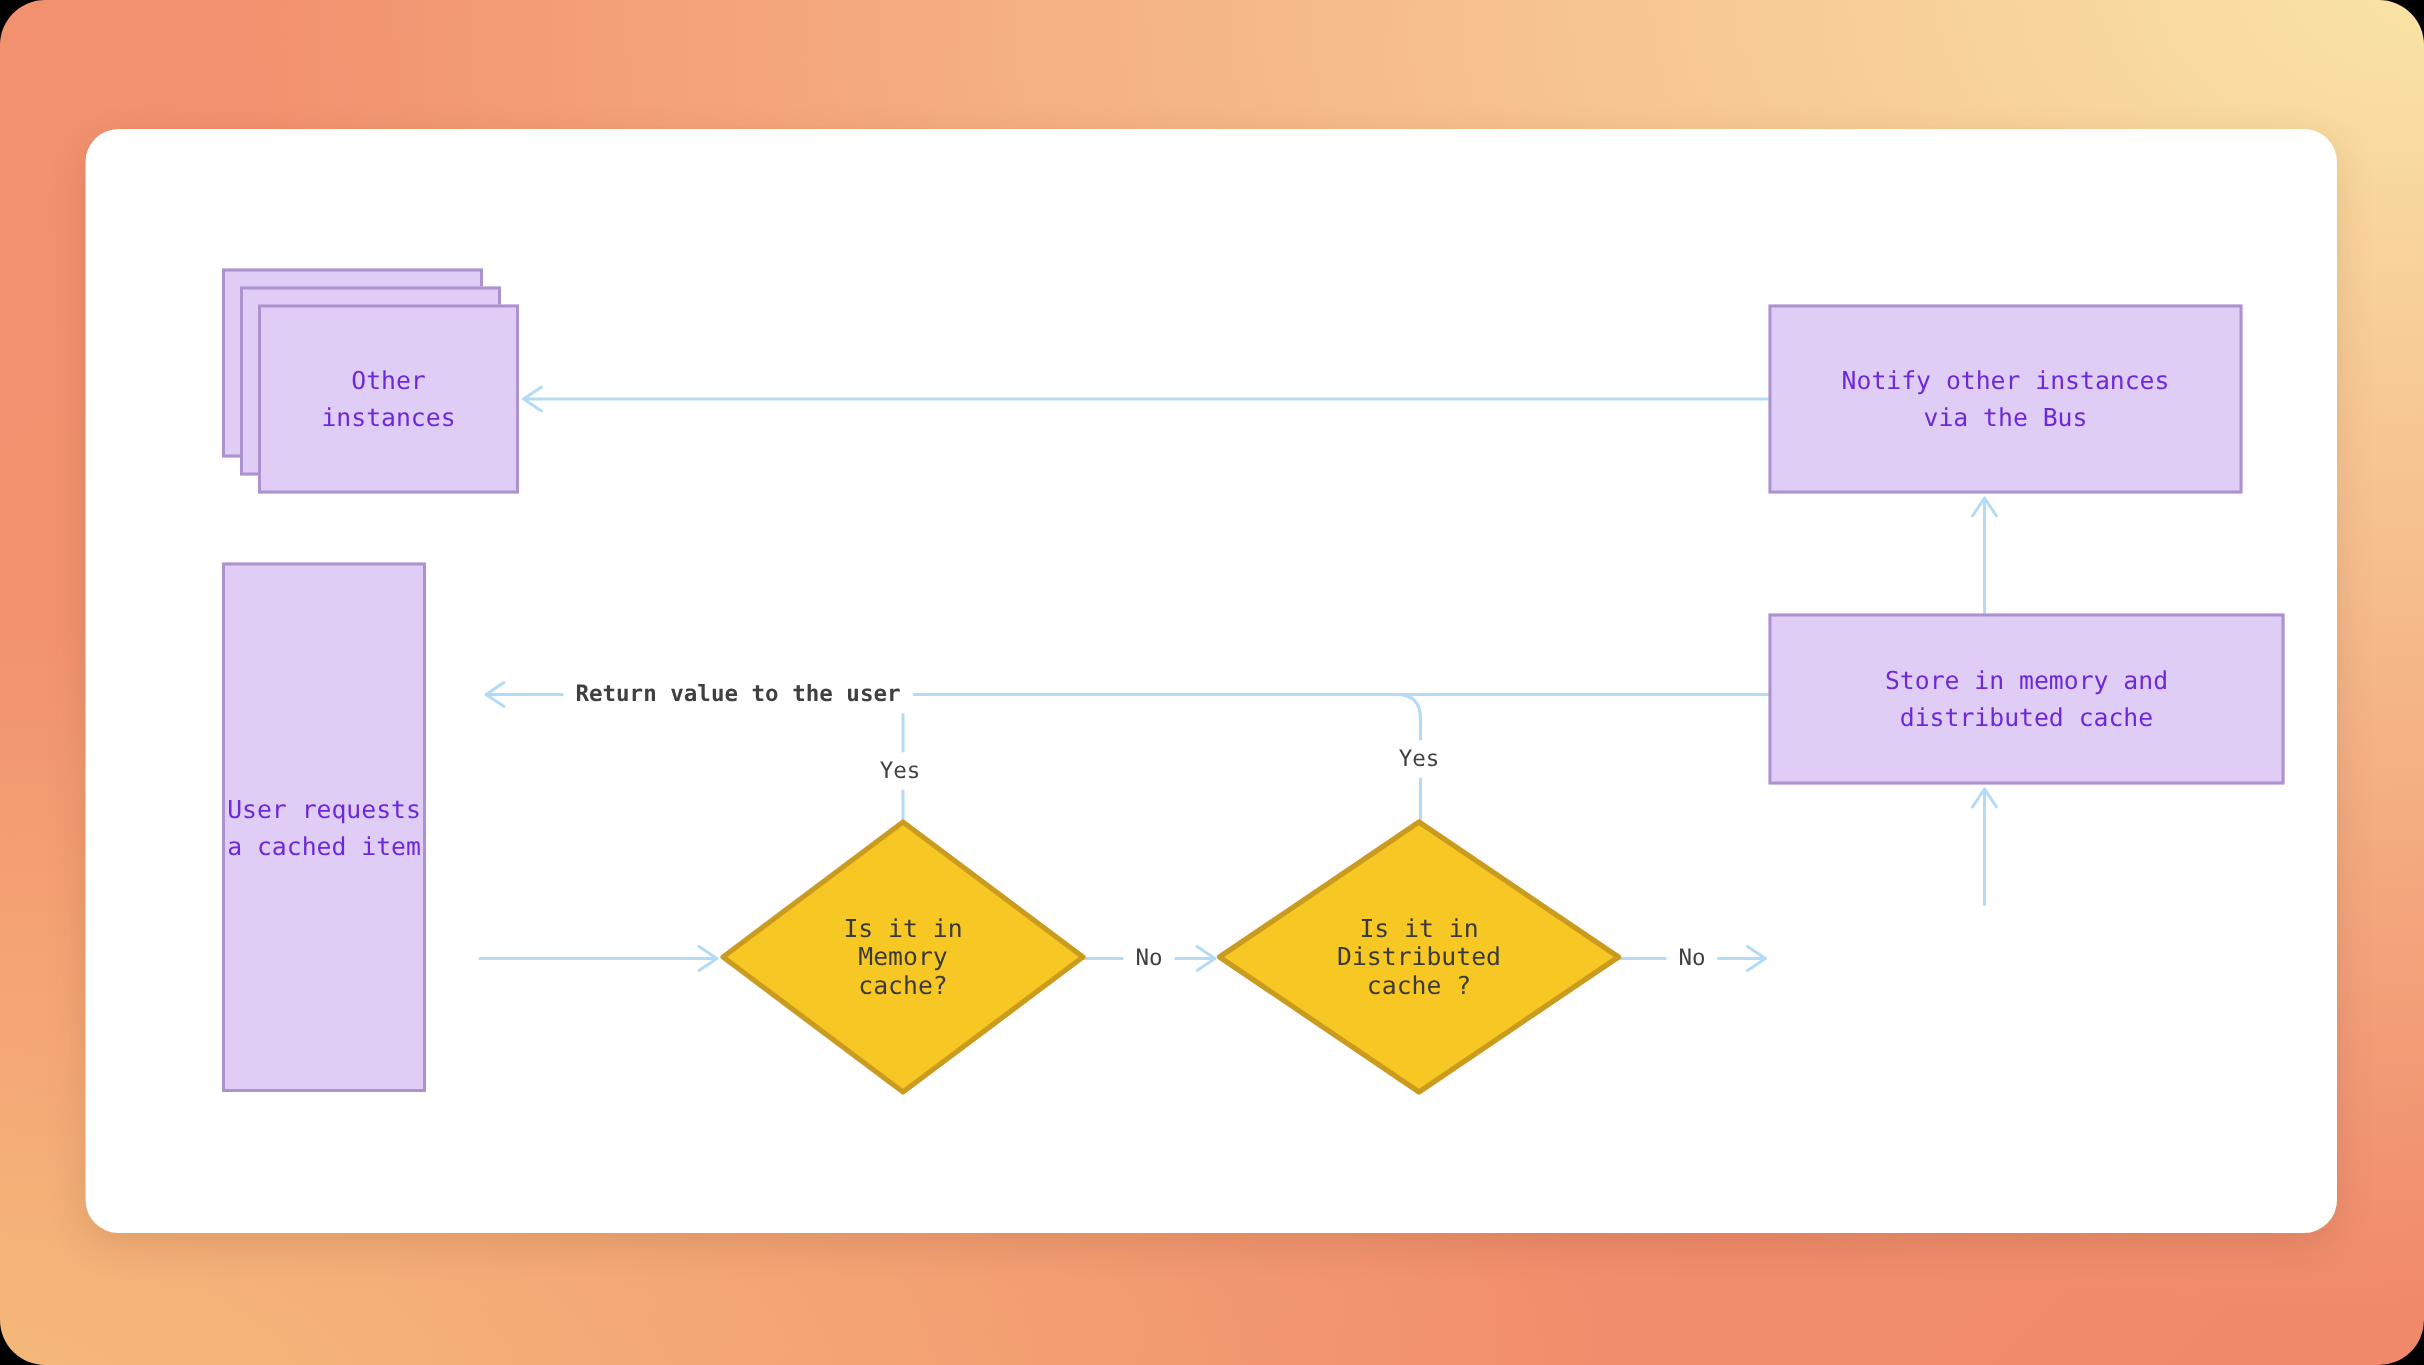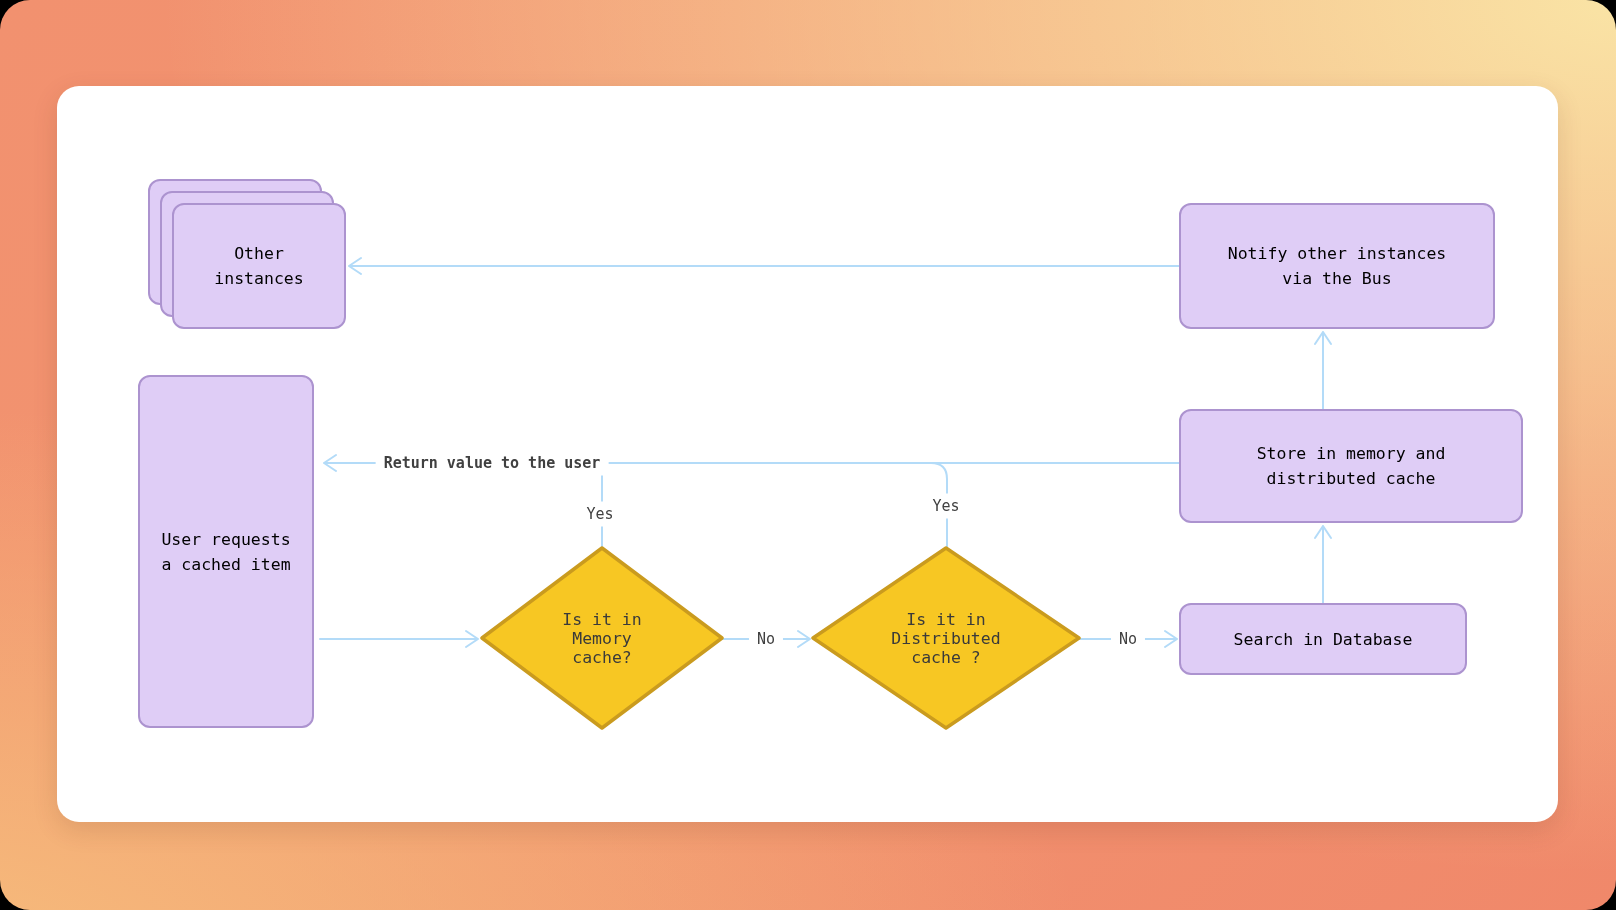--- a/index.html
+++ b/index.html
@@ -20,23 +20,23 @@
   .card {
     position: absolute; left: 57px; top: 86px; width: 1501px; height: 736px;
     background: #FFFFFF; border-radius: 22px;
     box-shadow: 0 8px 26px rgba(90, 40, 20, 0.14);
   }
 
   svg.connectors { position: absolute; left: 0; top: 0; width: 1616px; height: 910px; }
 
   .node {
     position: absolute; box-sizing: border-box;
-    background: #DFCDF6; border: 2px solid #AC93CF; border-radius: 12px;
+    background: #DFCDF6; border: 2px solid #AC93CF; border-radius: 0;
     display: flex; align-items: center; justify-content: center;
-    text-align: center; color: #000000;
+    text-align: center; color: #6d28d9;
     font-size: 16.5px; line-height: 25px;
   }
   .node .nl { white-space: pre-line; }
 
   .diamond-label {
     position: absolute; transform: translate(-50%, -50%);
     text-align: center; color: #3A3A3A; white-space: pre-line;
     font-size: 16.5px; line-height: 19px;
   }
 
@@ -77,33 +77,30 @@
   <div class="node" style="left:172px; top:203px; width:174px; height:126px;">
     <span class="nl">Other
 instances</span>
   </div>
 
   <div class="node" style="left:1179px; top:203px; width:316px; height:126px;">
     <span class="nl">Notify other instances
 via the Bus</span>
   </div>
 
-  <div class="node" style="left:138px; top:375px; width:176px; height:353px;">
+  <div class="node" style="left:148px; top:375px; width:136px; height:353px;">
     <span class="nl">User requests
 a cached item</span>
   </div>
 
   <div class="node" style="left:1179px; top:409px; width:344px; height:114px;">
     <span class="nl">Store in memory and
 distributed cache</span>
   </div>
 
-  <div class="node" style="left:1179px; top:603px; width:288px; height:72px;">
-    <span class="nl">Search in Database</span>
-  </div>
 
   <div class="diamond-label" style="left:602px; top:638px;">Is it in
 Memory
 cache?</div>
   <div class="diamond-label" style="left:946px; top:638px;">Is it in
 Distributed
 cache ?</div>
 
   <div class="edge-label bold" style="left:492px; top:463px;">Return value to the user</div>
   <div class="edge-label" style="left:600px; top:514px;">Yes</div>

